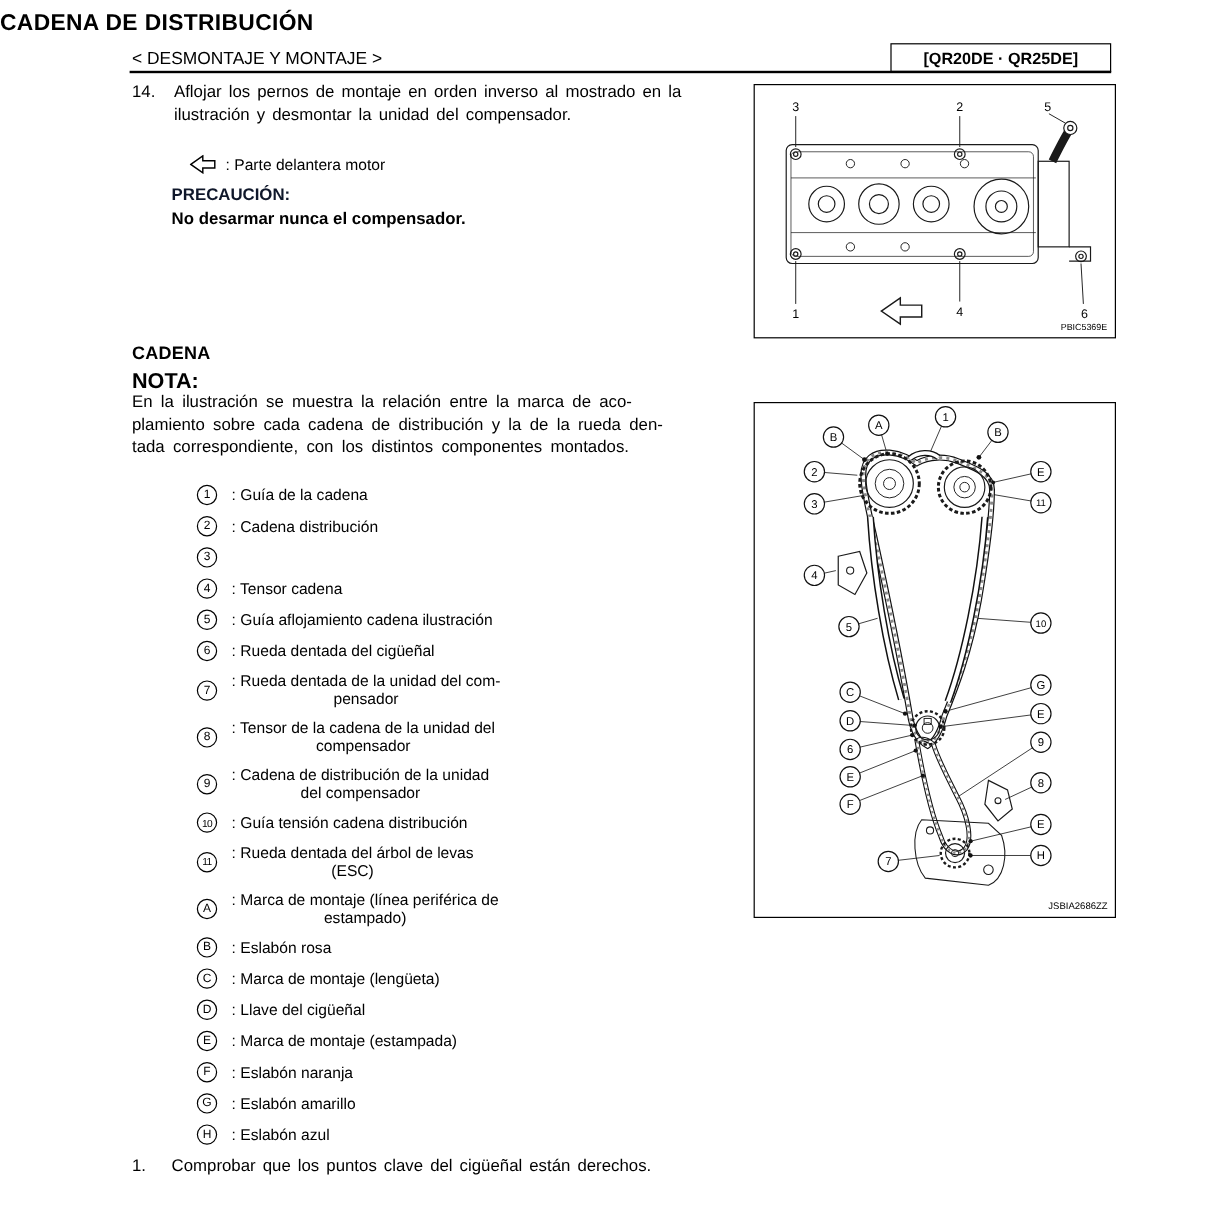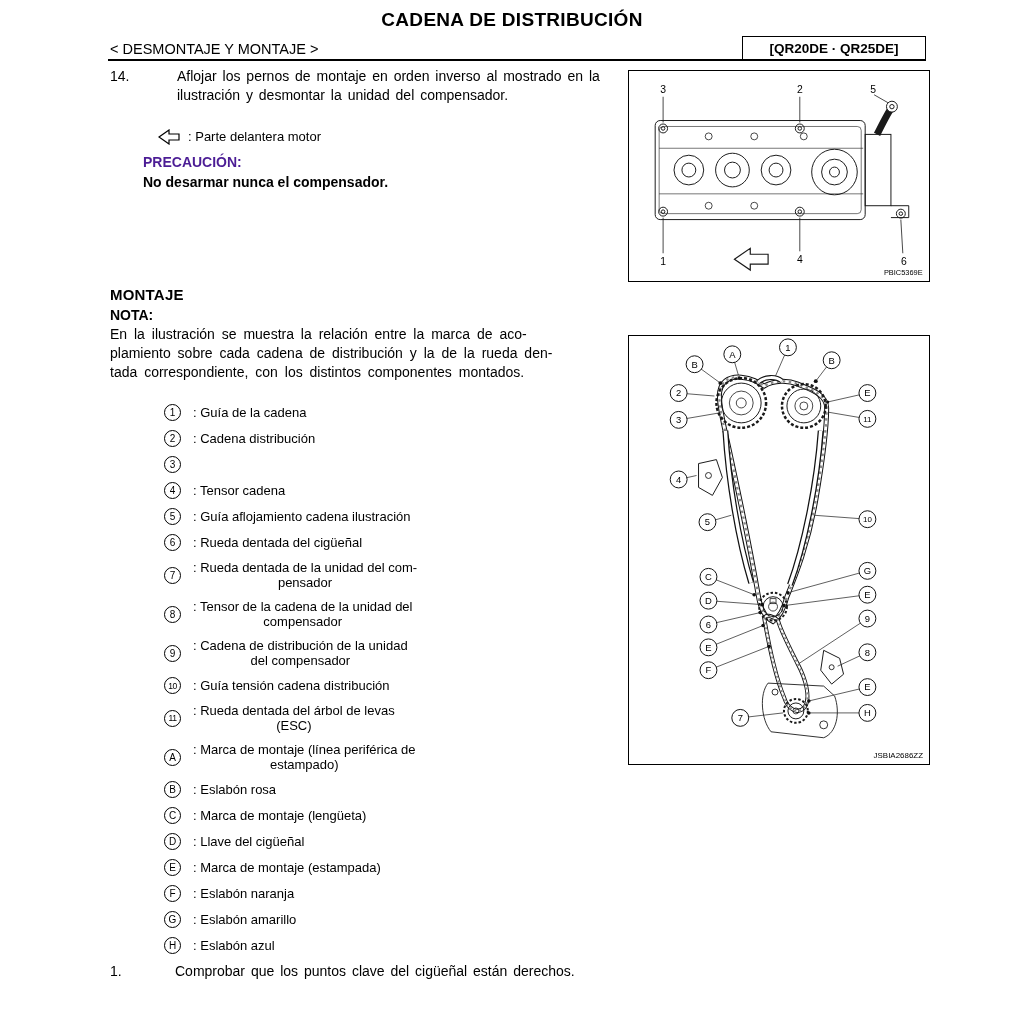--- a/index.html
+++ b/index.html
@@ -1,41 +1,41 @@
 <!DOCTYPE html>
 <html><head>
 <meta charset="utf-8">
 <style>
   * { margin:0; padding:0; box-sizing:border-box; }
   html,body { background:#ffffff; }
   body { font-family:"Liberation Sans","DejaVu Sans",sans-serif; color:#000; }
   .page { position:relative; width:1024px; height:1024px; background:#fff; overflow:hidden; }
 
-  .title { position:absolute; top:9px; left:0; width:100%; text-align:center;
+  .title { position:absolute; top:9px; left:0; width:100%; text-align:left;
            font-size:19px; font-weight:bold; letter-spacing:.3px; }
   .section-label { position:absolute; top:41px; left:110px; font-size:14.5px; }
   .model-badge { position:absolute; top:36px; left:742px; width:184px; height:24px;
                  border:1.5px solid #000; display:flex; align-items:center; justify-content:center;
                  font-weight:bold; font-size:13.5px; }
   .rule { position:absolute; top:59px; left:108px; width:818px; height:1.5px; background:#000; }
 
-  .step { position:absolute; display:flex; font-size:14px; line-height:19px;gap:32px; }
+  .step { position:absolute; display:flex; font-size:14px; line-height:19px; }
   .step-num { width:35px; flex:none; }
   .step-text { white-space:pre-line; word-spacing:2px; }
 
-  .front-row { position:absolute; top:129px; left:158px; display:flex; align-items:flex-start; gap:8px;
+  .front-row { position:absolute; top:129px; left:158px; display:flex; align-items:center; gap:8px;
                font-size:13px; }
   .front-row svg { display:block; }
 
   .caution { position:absolute; top:152px; left:143px; font-size:14px; line-height:20px; }
-  .caution-title { color:#4c1d95; font-weight:bold; }
+  .caution-title { color:#0f172a; font-weight:bold; }
   .caution-text { font-weight:bold; }
 
   .montaje-h { position:absolute; top:286px; left:110px; font-size:15px; font-weight:bold; letter-spacing:.2px; }
-  .nota-h { position:absolute; top:307px; left:110px; font-size:14px; font-weight:bold;text-align:center; }
+  .nota-h { position:absolute; top:307px; left:110px; font-size:18px; font-weight:bold;text-align:center; }
   .nota-p { position:absolute; top:325px; left:110px; width:520px; font-size:14px; line-height:19px;
             white-space:pre-line; word-spacing:3px; }
 
   .figure { position:absolute; border:1px solid #000; background:#fff; }
   .fig1 { top:70px; left:628px; width:302px; height:212px; }
   .fig2 { top:335px; left:628px; width:302px; height:430px; }
   .figure svg { display:block; width:100%; height:100%; }
   svg text { font-family:"Liberation Sans","DejaVu Sans",sans-serif; }
 
   .legend { position:absolute; top:404px; left:164px; width:466px; }
@@ -125,21 +125,21 @@
         <text x="172" y="22">2</text>
         <text x="246" y="22">5</text>
         <text x="34" y="196">1</text>
         <text x="172" y="194">4</text>
         <text x="277" y="196">6</text>
       </g>
       <text x="296" y="206" font-size="7.5" text-anchor="end" fill="#000">PBIC5369E</text>
     </svg>
   </div>
 
-  <div class="montaje-h">MONTAJE</div>
+  <div class="montaje-h">CADENA</div>
   <div class="nota-h">NOTA:</div>
   <div class="nota-p">En la ilustración se muestra la relación entre la marca de aco-
 plamiento sobre cada cadena de distribución y la de la rueda den-
 tada correspondiente, con los distintos componentes montados.</div>
 
   <div class="figure fig2">
     <svg viewBox="0 0 302 430">
       <g stroke="#1a1a1a" fill="none">
         <g stroke-width="0.7">
           <line x1="66" y1="28" x2="92" y2="47"></line>

